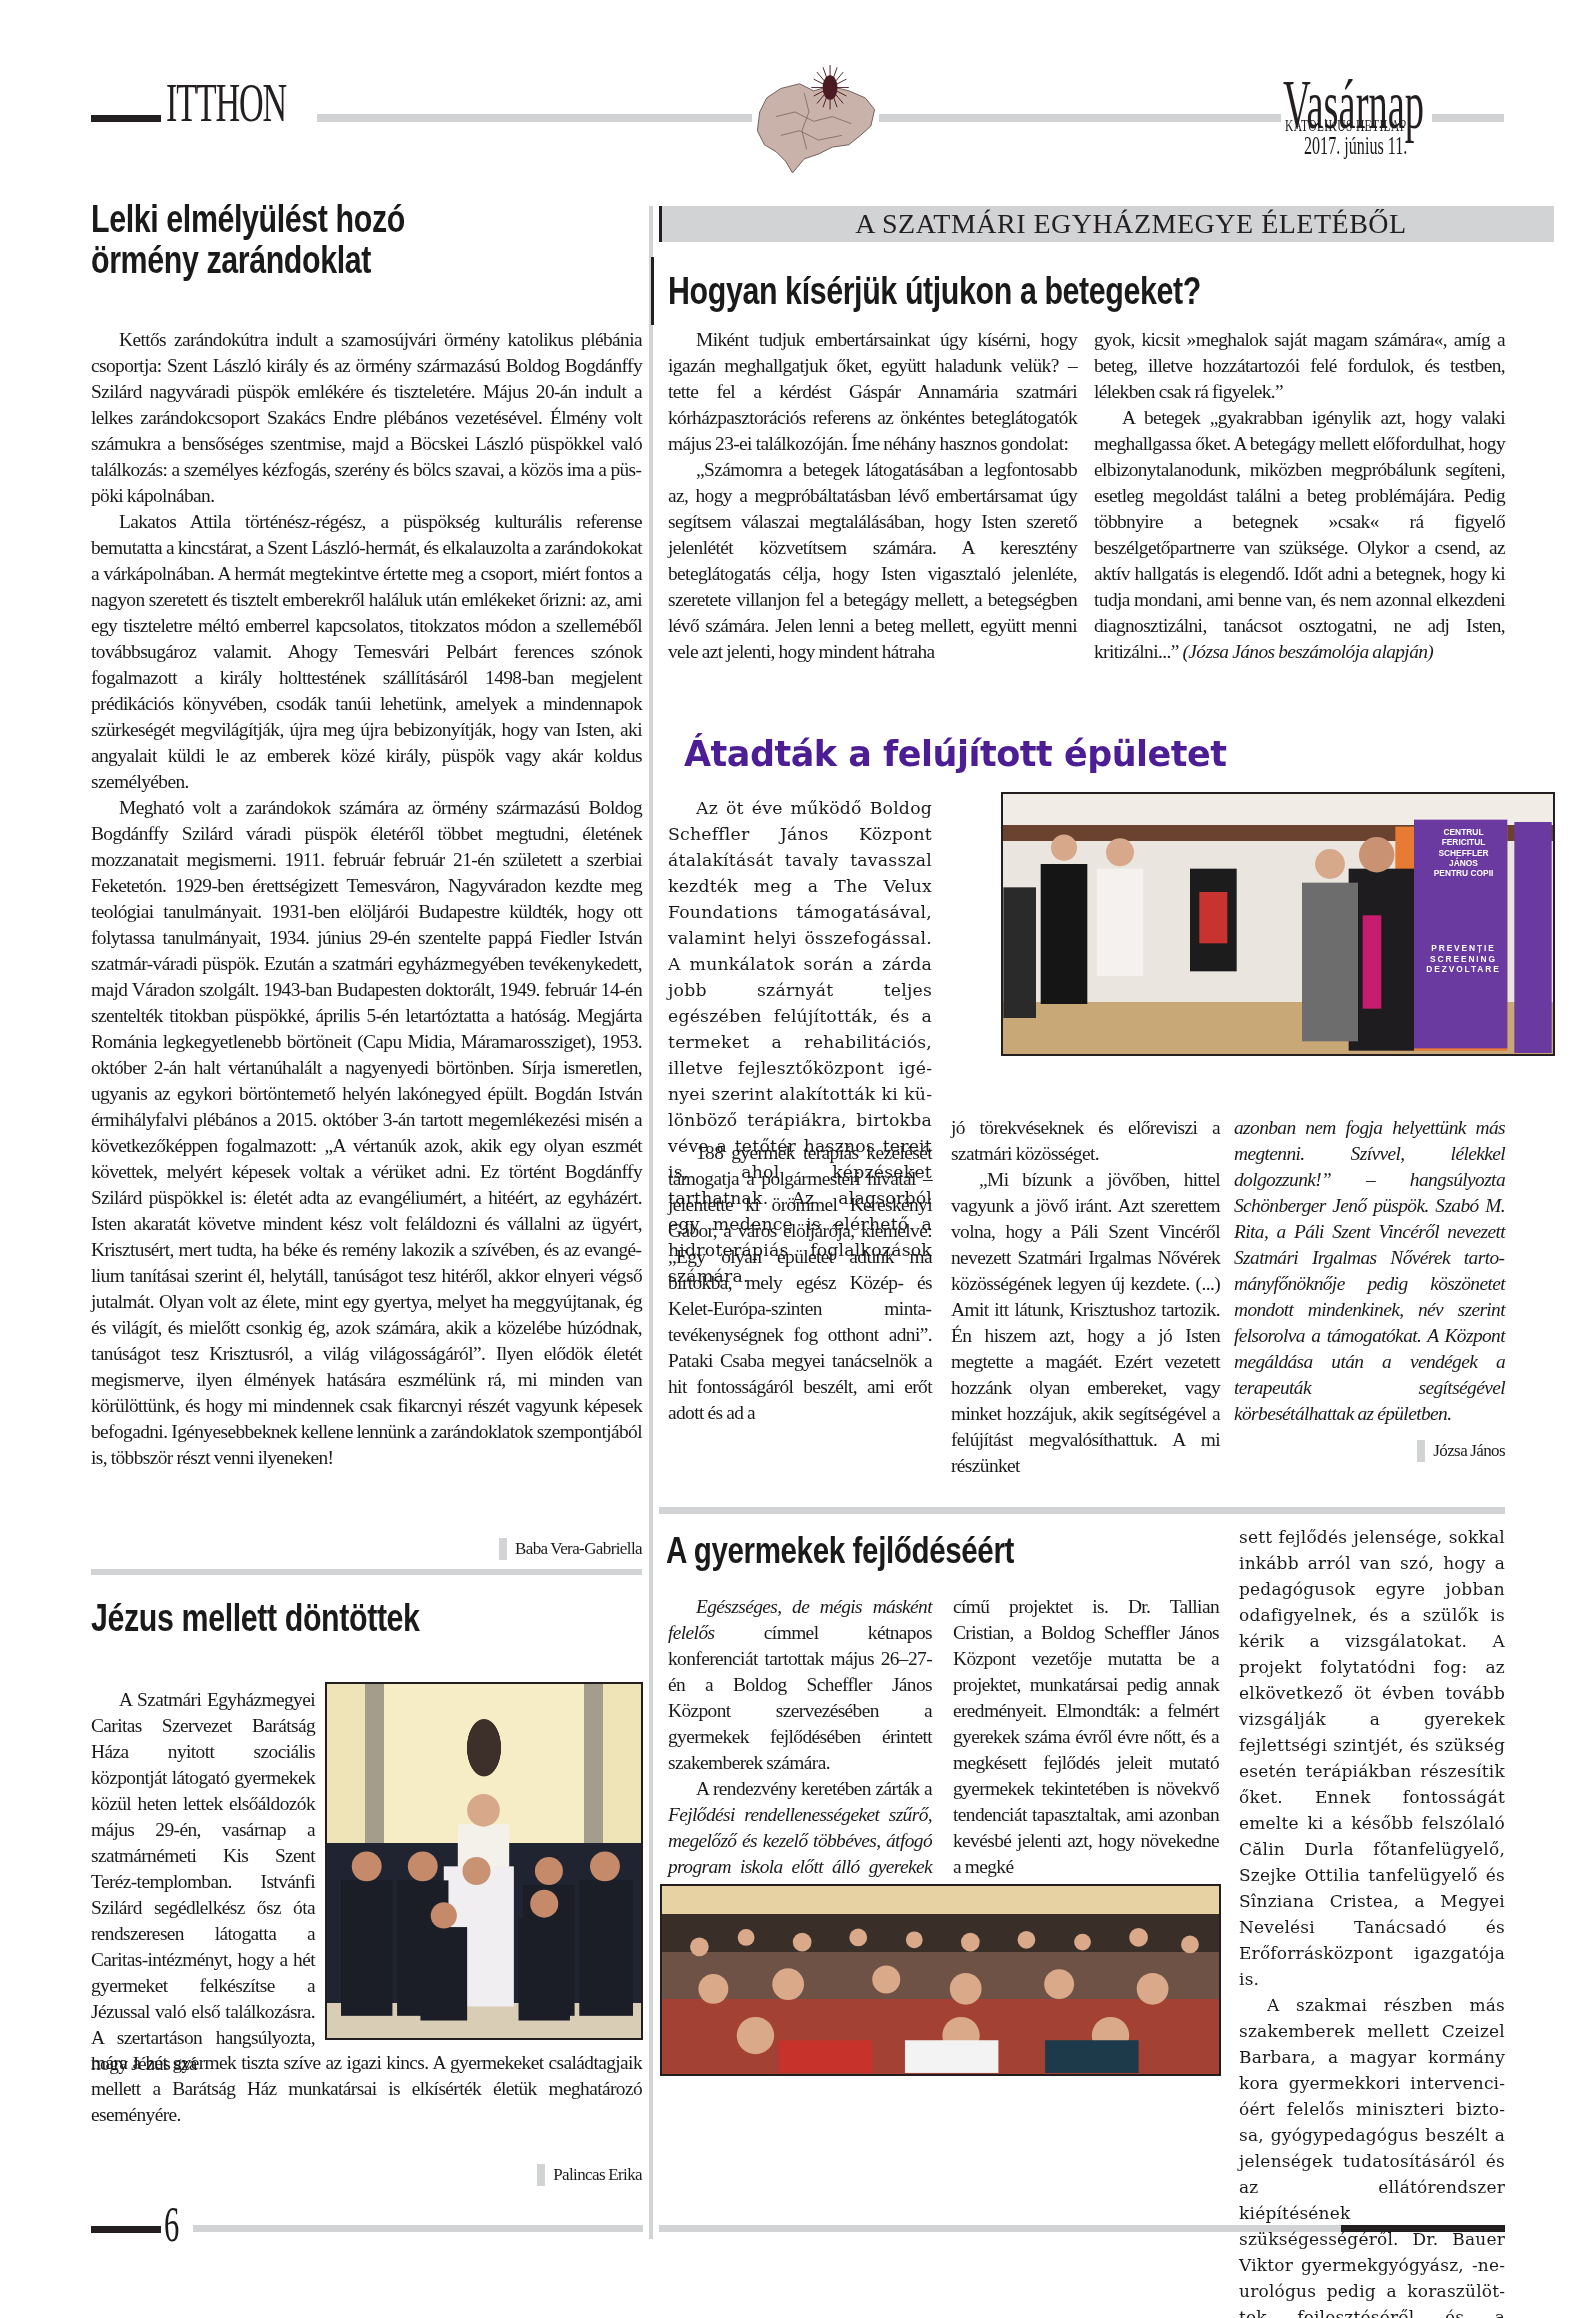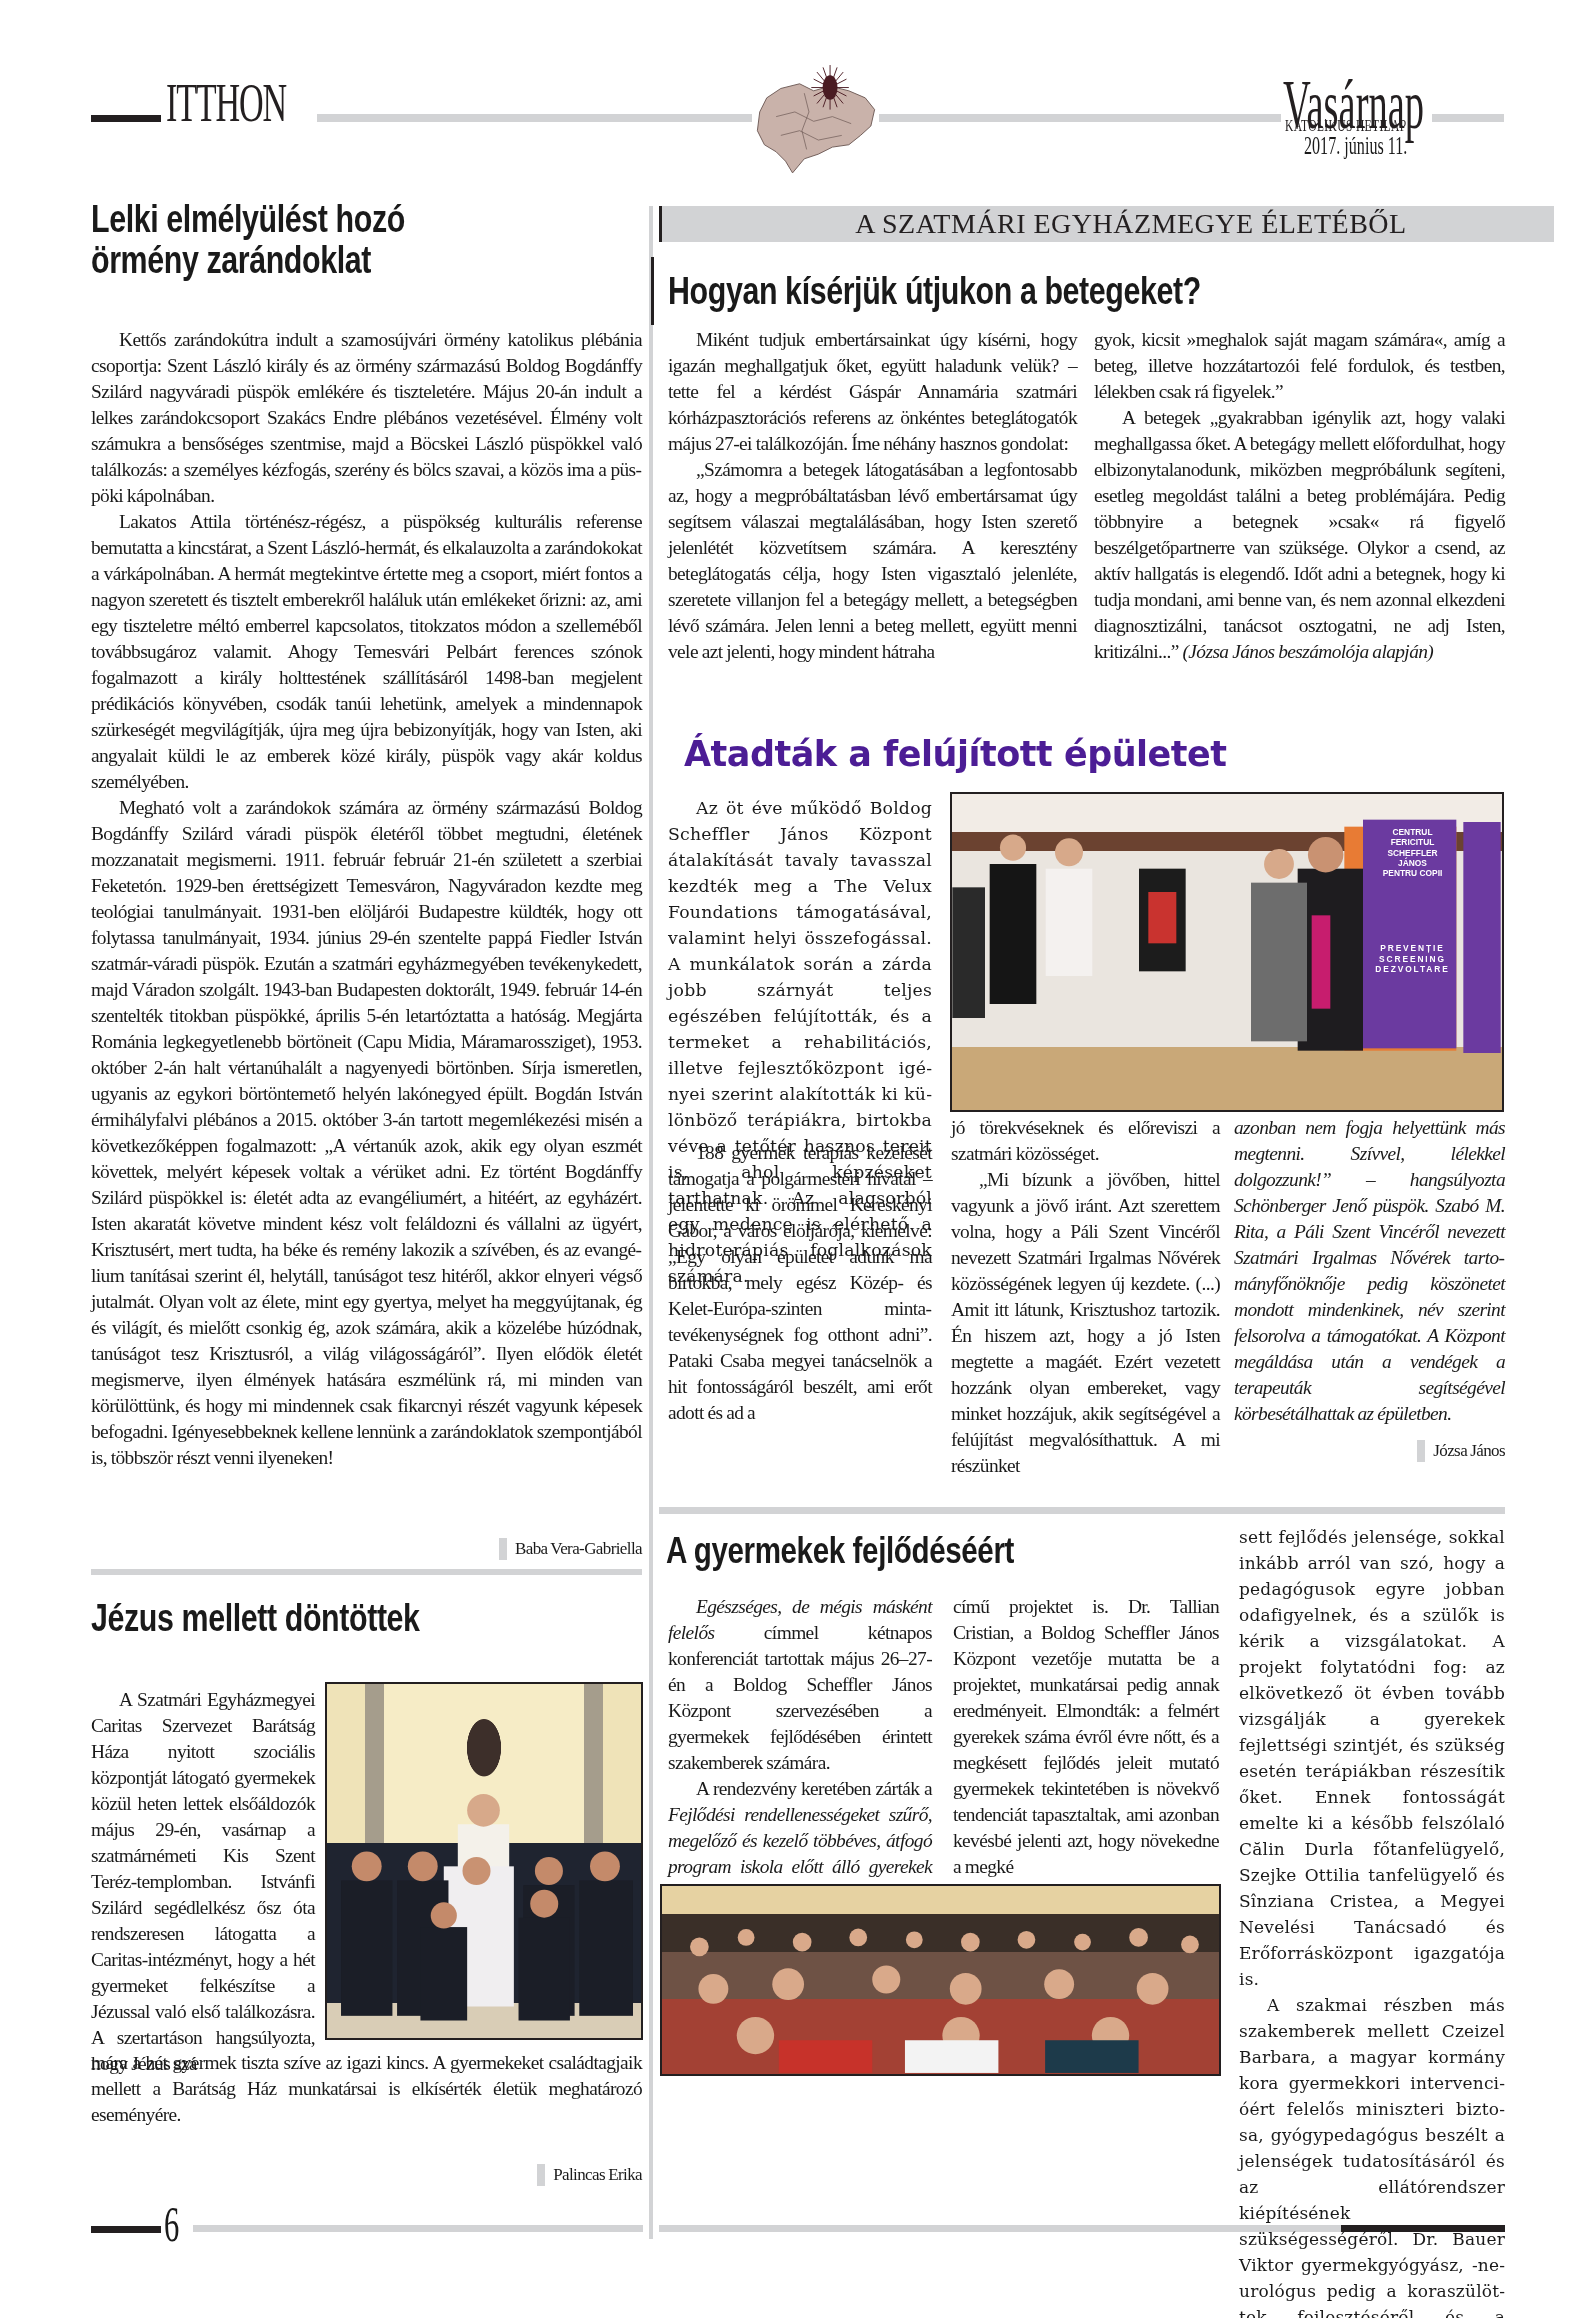--- a/index.html
+++ b/index.html
@@ -123,33 +123,33 @@
 <div class="abs rule-grey" style="left:659px;top:2225px;width:682px;height:6.5px;"></div>
 <div class="abs rule-black" style="left:1341px;top:2225px;width:164px;height:6.5px;"></div>
 
 <div class="abs banner" style="left:659px;top:206px;width:846px;height:36px;">
   <span>A SZATMÁRI EGYHÁZMEGYE ÉLETÉBŐL</span>
 </div>
 
 <div class="col-left-bar" style="left:651px;top:257px;height:68px;"></div>
 <div class="abs headline" style="left:668px;top:271px;font-size:38px;">Hogyan kísérjük útjukon a betegeket?</div>
 <div class="abs body-text cond" style="left:668px;top:327px;width:409px;">
-  <p>Miként tudjuk embertársainkat úgy kísérni, hogy igazán meghallgatjuk őket, együtt hala­dunk velük? – tette fel a kérdést Gáspár Anna­mária szatmári kórházpasztorációs referens az önkéntes beteglátogatók május 27-ei találkozó­ján. Íme néhány hasznos gondolat:</p>
+  <p>Miként tudjuk embertársainkat úgy kísérni, hogy igazán meghallgatjuk őket, együtt hala­dunk velük? – tette fel a kérdést Gáspár Anna­mária szatmári kórházpasztorációs referens az önkéntes beteglátogatók május 23-ei találkozó­ján. Íme néhány hasznos gondolat:</p>
   <p>„Számomra a betegek látogatásában a leg­fontosabb az, hogy a megpróbáltatásban lévő embertársamat úgy segítsem válaszai megta­lálásában, hogy Isten szerető jelenlétét közve­títsem számára. A keresztény beteglátogatás célja, hogy Isten vigasztaló jelenléte, szeretete villanjon fel a betegágy mellett, a betegségben lévő számára. Jelen lenni a beteg mellett, együtt menni vele azt jelenti, hogy mindent hátraha­</p>
 </div>
 <div class="abs body-text cond" style="left:1094px;top:327px;width:411px;">
   <p class="noindent">gyok, kicsit »meghalok saját magam számára«, amíg a beteg, illetve hozzátartozói felé fordulok, és testben, lélekben csak rá figyelek.”</p>
   <p><span>A betegek „gyakrabban igénylik azt, hogy valaki meghallgassa őket. A betegágy mellett előfordulhat, hogy elbizonytalanodunk, miköz­ben megpróbálunk segíteni, esetleg megoldást találni a beteg problémájára. Pedig többnyire a betegnek »csak« rá figyelő beszélgetőpartnerre van szüksége. Olykor a csend, az aktív hallga­tás is elegendő. Időt adni a betegnek, hogy ki tudja mondani, ami benne van, és nem azonnal elkezdeni diagnosztizálni, tanácsot osztogatni, ne adj Isten, kritizálni...”</span> <span class="italic">(Józsa János beszámolója alapján)</span></p>
 </div>
 
 <div class="abs headline-wide" style="left:668px;top:734px;font-size:35px;">Átadták a felújított épületet</div>
 <div class="abs body-text wide" style="left:668px;top:795px;width:264px;font-size:17.3px;">
   <p>Az öt éve működő Boldog Scheffler János Központ átala­kítását tavaly tavasszal kezdték meg a The Velux Foundations támogatásával, valamint helyi összefogással. A munkálatok során a zárda jobb szárnyát teljes egészében felújították, és a termeket a rehabilitációs, illetve fejlesztőközpont igé­nyei szerint alakították ki kü­lönböző terápiákra, birtokba véve a tetőtér hasznos tereit is, ahol képzéseket tarthatnak. Az alagsorból egy medence is elérhető a hidroterápiás foglal­kozások számára.</p>
 </div>
-<div class="abs photo" style="left:950px;top:792px;width:554px;height:320px;background:linear-gradient(180deg,#f2ece6 0 12%, #6b4230 12% 18%, #eae5df 18% 80%, #c9a878 80%);">
+<div class="abs photo" style="left:1001px;top:792px;width:554px;height:264px;background:linear-gradient(180deg,#f2ece6 0 12%, #6b4230 12% 18%, #eae5df 18% 80%, #c9a878 80%);">
   <svg width="549" height="259" viewBox="0 0 1175 555" style="position:absolute;left:0;top:0;">
     <rect x="840" y="70" width="240" height="480" fill="#e87b34"></rect>
     <rect x="1095" y="60" width="80" height="495" fill="#6b3aa0"></rect>
     <rect x="880" y="55" width="200" height="490" fill="#6b3aa0"></rect>
     <rect x="740" y="160" width="140" height="390" fill="#1e1c1f"></rect>
     <rect x="770" y="260" width="40" height="200" fill="#c71d6e"></rect>
     <circle cx="800" cy="130" r="38" fill="#c99272"></circle>
     <rect x="400" y="160" width="100" height="220" fill="#1c1c1c"></rect>
     <rect x="420" y="210" width="60" height="110" fill="#c9332f"></rect>
     <rect x="640" y="190" width="120" height="340" fill="#6d6d6d"></rect>

